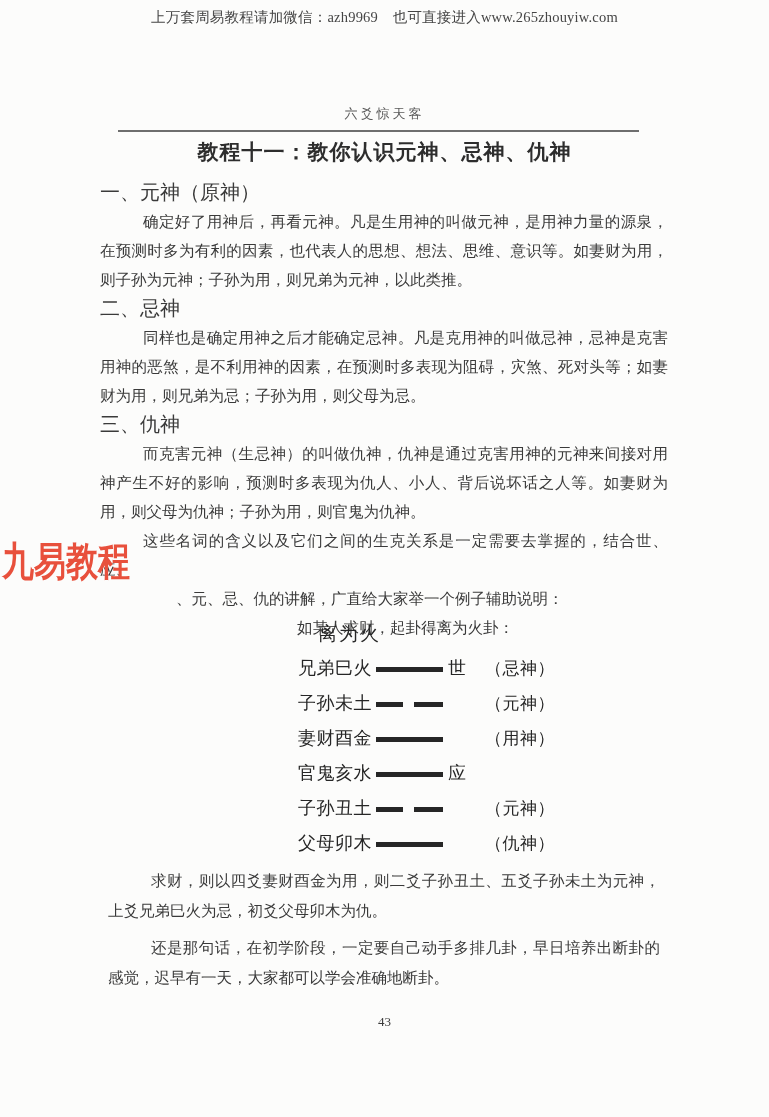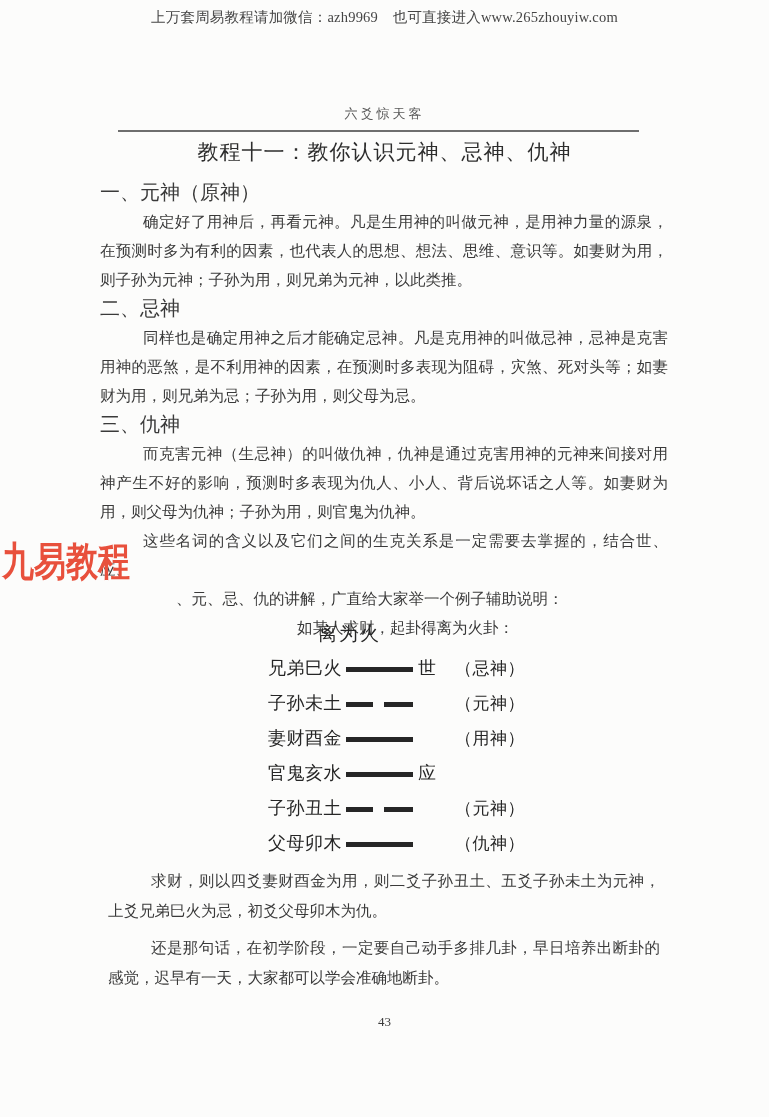--- a/index.html
+++ b/index.html
@@ -26,21 +26,21 @@
     font-size:13px;color:#5a5a5a;letter-spacing:3px;
   }
   .head-rule{
     position:absolute;top:130px;left:118px;width:521px;
     border-top:2px solid #6e6e6e;height:0;
   }
   
   .chapter-title{
     position:absolute;top:138px;left:0;right:0;
     text-align:center;
-    font-size:21px;font-weight:normal;color:#2d2d2d;
+    font-size:21px;font-weight:bold;color:#2d2d2d;
     letter-spacing:1px;
   }
   
   .content{
     position:absolute;top:178px;left:100px;width:568px;
     font-size:15.5px;line-height:29px;
     text-align:justify;
   }
   .content h3{
     margin:0;font-size:20px;font-weight:normal;color:#3a3a3a;
@@ -51,21 +51,21 @@
   .example-intro{text-indent:70px;text-align:center;}
   
   .hexagram{
     position:absolute;top:616px;left:268px;width:300px;
     font-weight:normal;color:#262626;
   }
   .hex-title{
     height:35px;line-height:35px;margin-left:50px;
     font-size:19px;letter-spacing:2px;
   }
-  .hex-row{position:relative;height:35px;line-height:35px;font-size:18px;}
+  .hex-row{position:relative;height:35px;line-height:35px;font-size:18px;margin-left:30px;}
   .hex-name{position:absolute;left:0;letter-spacing:0.5px;}
   .hex-line{
     position:absolute;left:78px;top:16px;
     width:67px;height:5px;display:inline-block;
   }
   .line-yang{background:#262626;}
   .line-yin{background:linear-gradient(90deg,#262626 0 27px,transparent 27px 38px,#262626 38px 67px);}
   .hex-marker{position:absolute;left:150px;font-size:18px;}
   .hex-god{position:absolute;left:187px;font-size:17px;letter-spacing:0.5px;}
   

